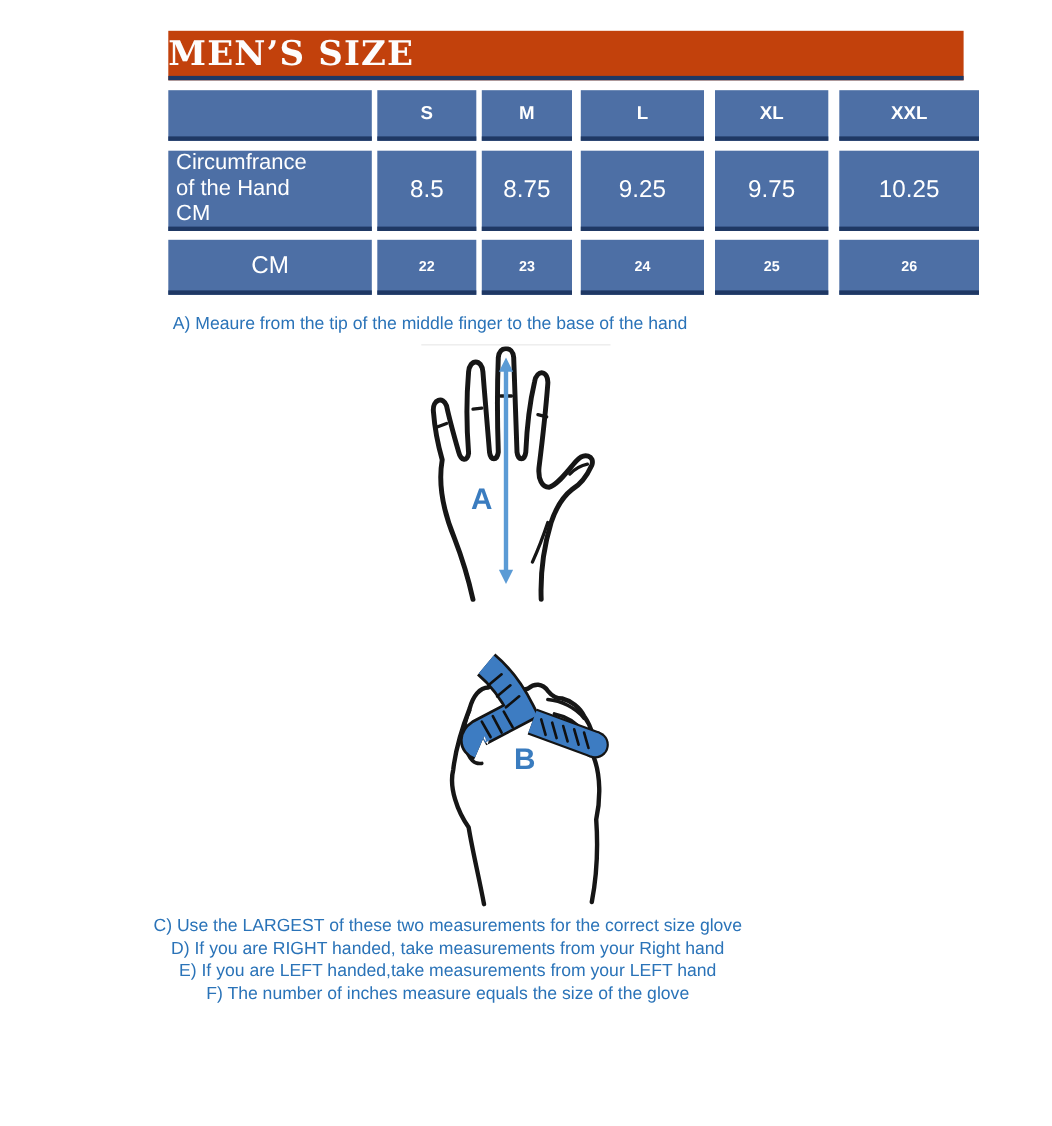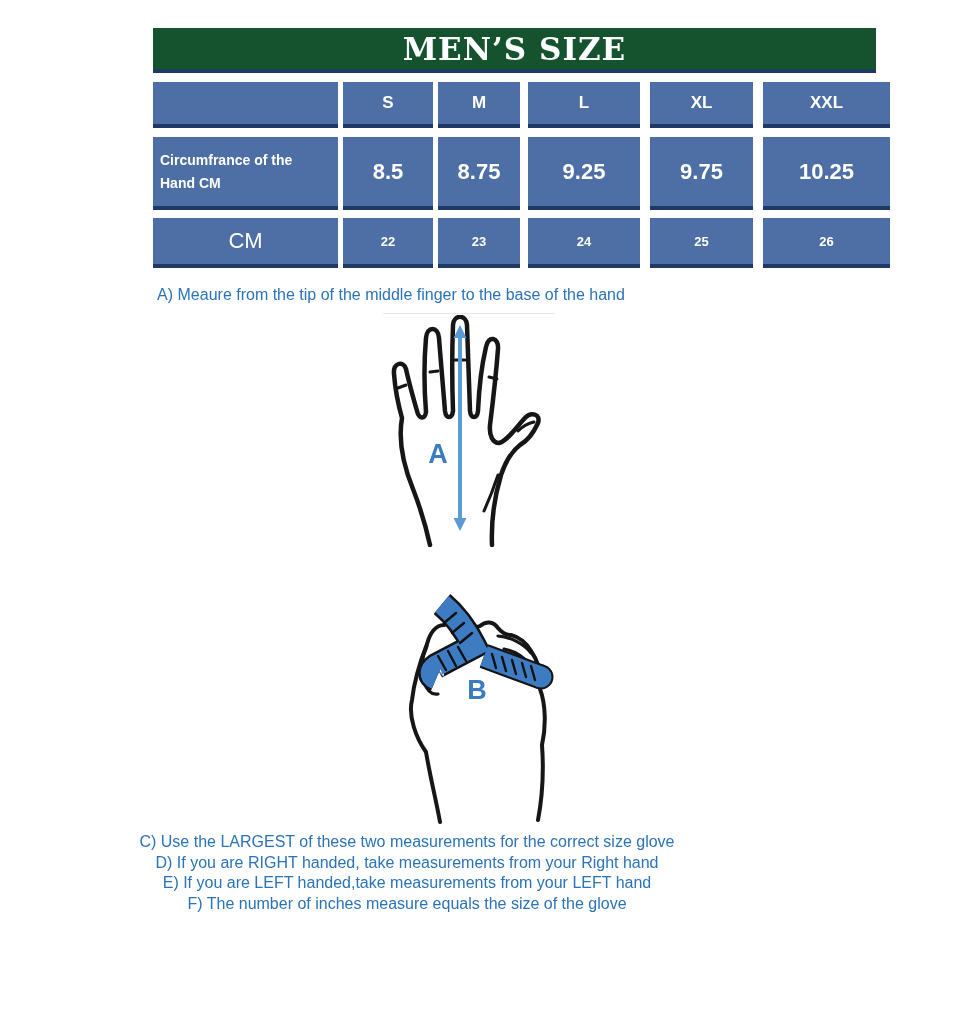--- a/index.html
+++ b/index.html
@@ -3,22 +3,22 @@
 <meta charset="utf-8">
 <style>
   html,body{margin:0;padding:0;background:#fff;}
   .sheet{
     position:relative;width:956px;height:1024px;background:#ffffff;
     font-family:"Liberation Sans",sans-serif;overflow:hidden;
   }
   
   .title-bar{
     position:absolute;left:153px;top:28px;width:723px;height:41px;
-    background:#14532d;border-bottom:4px solid #1f3864;
-    display:flex;align-items:center;justify-content:center;
+    background:#c2410c;border-bottom:4px solid #1f3864;
+    display:flex;align-items:center;justify-content:flex-start;
   }
   .title-bar span{
     color:#fdfdfd;font-family:"DejaVu Serif",serif;font-weight:bold;
     font-size:31px;letter-spacing:1px;
   }
   .trow{position:absolute;left:153px;display:flex;}
   .row-sizes{top:82px;height:46px;}
   .row-circ{top:137px;height:73px;}
   .row-cm{top:218px;height:50px;}
   .cell{
@@ -26,24 +26,24 @@
     display:flex;align-items:center;justify-content:center;
     box-sizing:border-box;
   }
   .c0{width:185px;}
   .c1{width:90px;margin-left:5px;}
   .c2{width:82px;margin-left:5px;}
   .c3{width:112px;margin-left:8px;}
   .c4{width:103px;margin-left:10px;}
   .c5{width:127px;margin-left:10px;}
   .size-head{font-weight:bold;font-size:17px;}
-  .val{font-weight:bold;font-size:22px;}
+  .val{font-weight:normal;font-size:22px;}
   .cm-val{font-weight:bold;font-size:13px;}
   .cell--left{justify-content:flex-start;padding-left:7px;}
-  .circ-label{font-size:14px;line-height:23px;width:136px;font-weight:bold;}
+  .circ-label{font-size:20px;line-height:23px;width:136px;}
   .cm-label{font-size:22px;}
   
   .instr{
     position:absolute;left:0;width:782px;text-align:center;
     color:#2a73b8;font-size:16px;line-height:20.5px;
   }
   .instr-a{top:285px;}
   .instr-b{top:559px;}
   .instr-cf{top:832px;padding-left:16px;}
   

